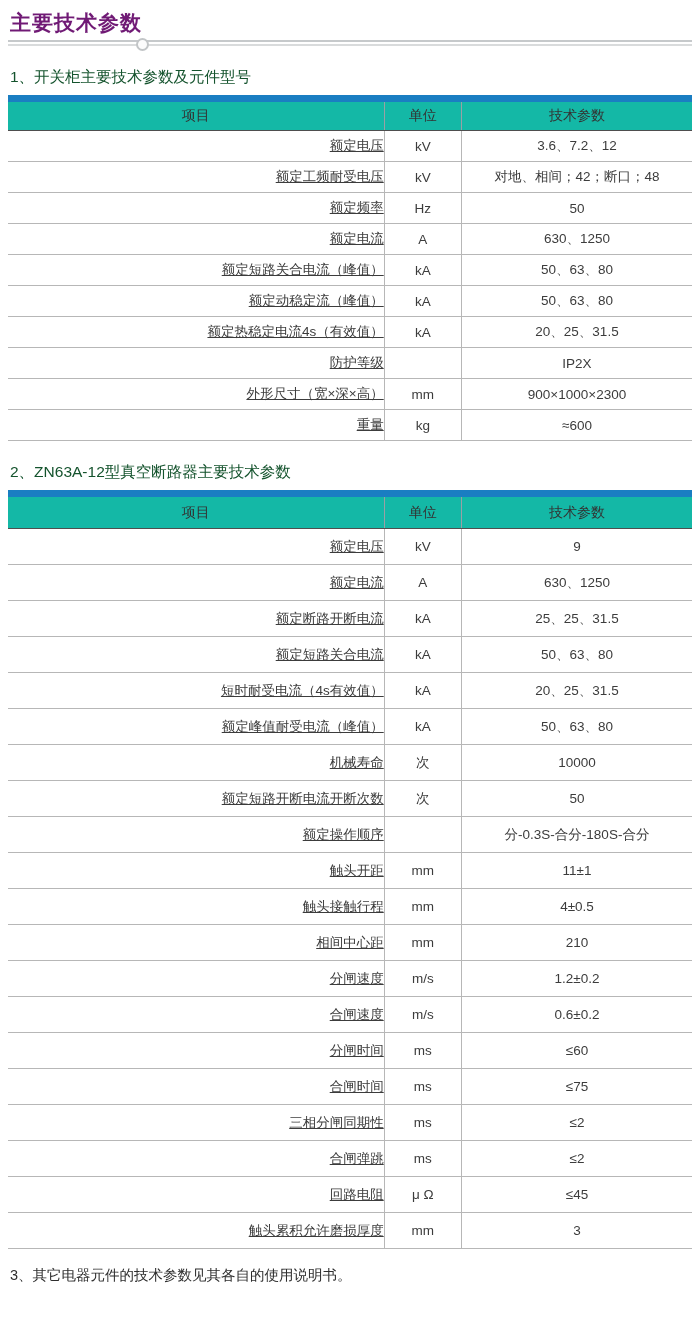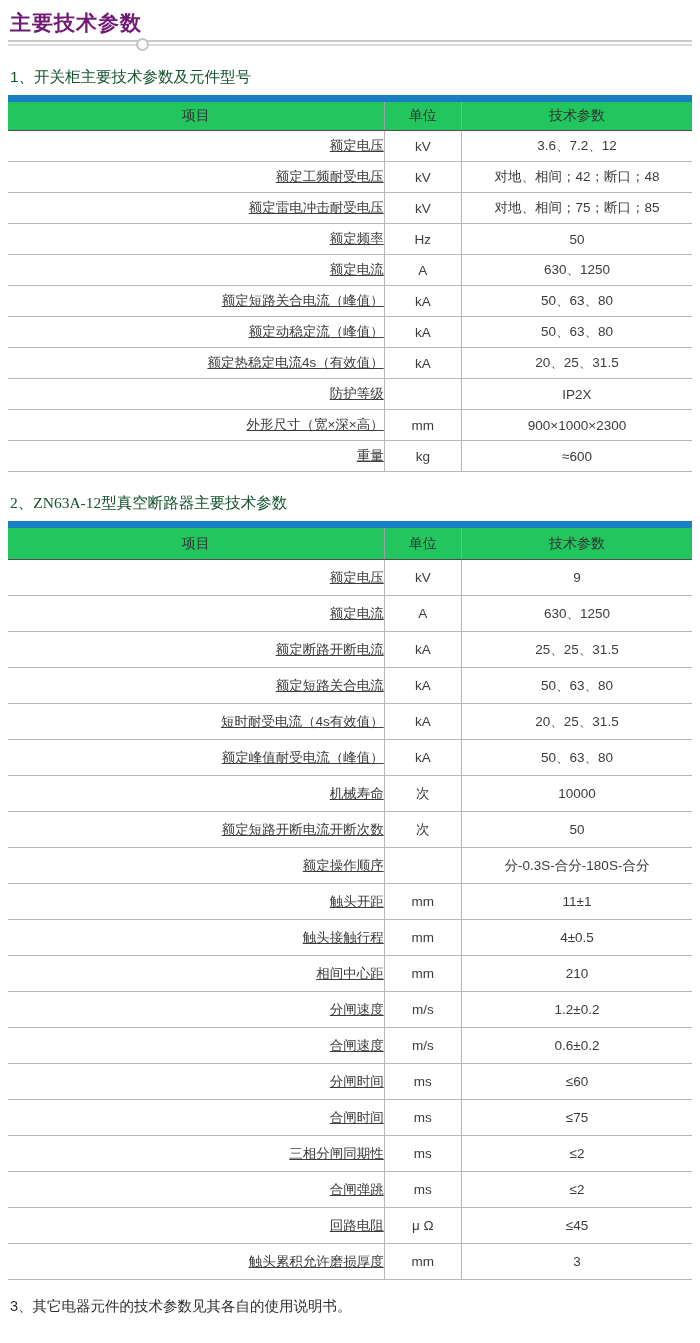--- a/index.html
+++ b/index.html
@@ -32,32 +32,32 @@
     background:#fcfcfc;border:2px solid #c2c5c7;
   }
 
   
   .section-heading{
     margin:21px 0 8px 2px;
     font-size:15.5px;line-height:20px;
     font-weight:normal;
     color:#14532d;
   }
-  .section-heading.second{font-family:Liberation Serif, serif;}
+  .section-heading.second{}
 
   
   .tbl-wrap{margin-top:4px;}
   .blue-bar{height:7px;background:#1a7ec2;}
   table.tbl{width:100%;border-collapse:collapse;table-layout:fixed;}
   .tbl col.c1{width:55%;}
   .tbl col.c2{width:11.3%;}
   .tbl col.c3{width:33.7%;}
 
   .tbl thead th{
-    background:#22c55e;
+    background:#14b8a6;
     font-weight:normal;
     font-size:14px;color:#333;
     text-align:center;
     border-bottom:1px solid #4e4e4e;
     padding:0;
   }
   .tbl-1 thead th{height:28px;}
   .tbl-2 thead th{height:31px;}
   .tbl thead th + th{border-left:1px solid #9aa0a5;}
 
@@ -111,25 +111,20 @@
             <td class="ci">额定电压</td>
             <td class="cu">kV</td>
             <td class="cv">3.6、7.2、12</td>
           </tr>
         <tr>
             <td class="ci">额定工频耐受电压</td>
             <td class="cu">kV</td>
             <td class="cv">对地、相间；42；断口；48</td>
           </tr>
         <tr>
-            <td class="ci">额定雷电冲击耐受电压</td>
-            <td class="cu">kV</td>
-            <td class="cv">对地、相间；75；断口；85</td>
-          </tr>
-        <tr>
             <td class="ci">额定频率</td>
             <td class="cu">Hz</td>
             <td class="cv">50</td>
           </tr>
         <tr>
             <td class="ci">额定电流</td>
             <td class="cu">A</td>
             <td class="cv">630、1250</td>
           </tr>
         <tr>

